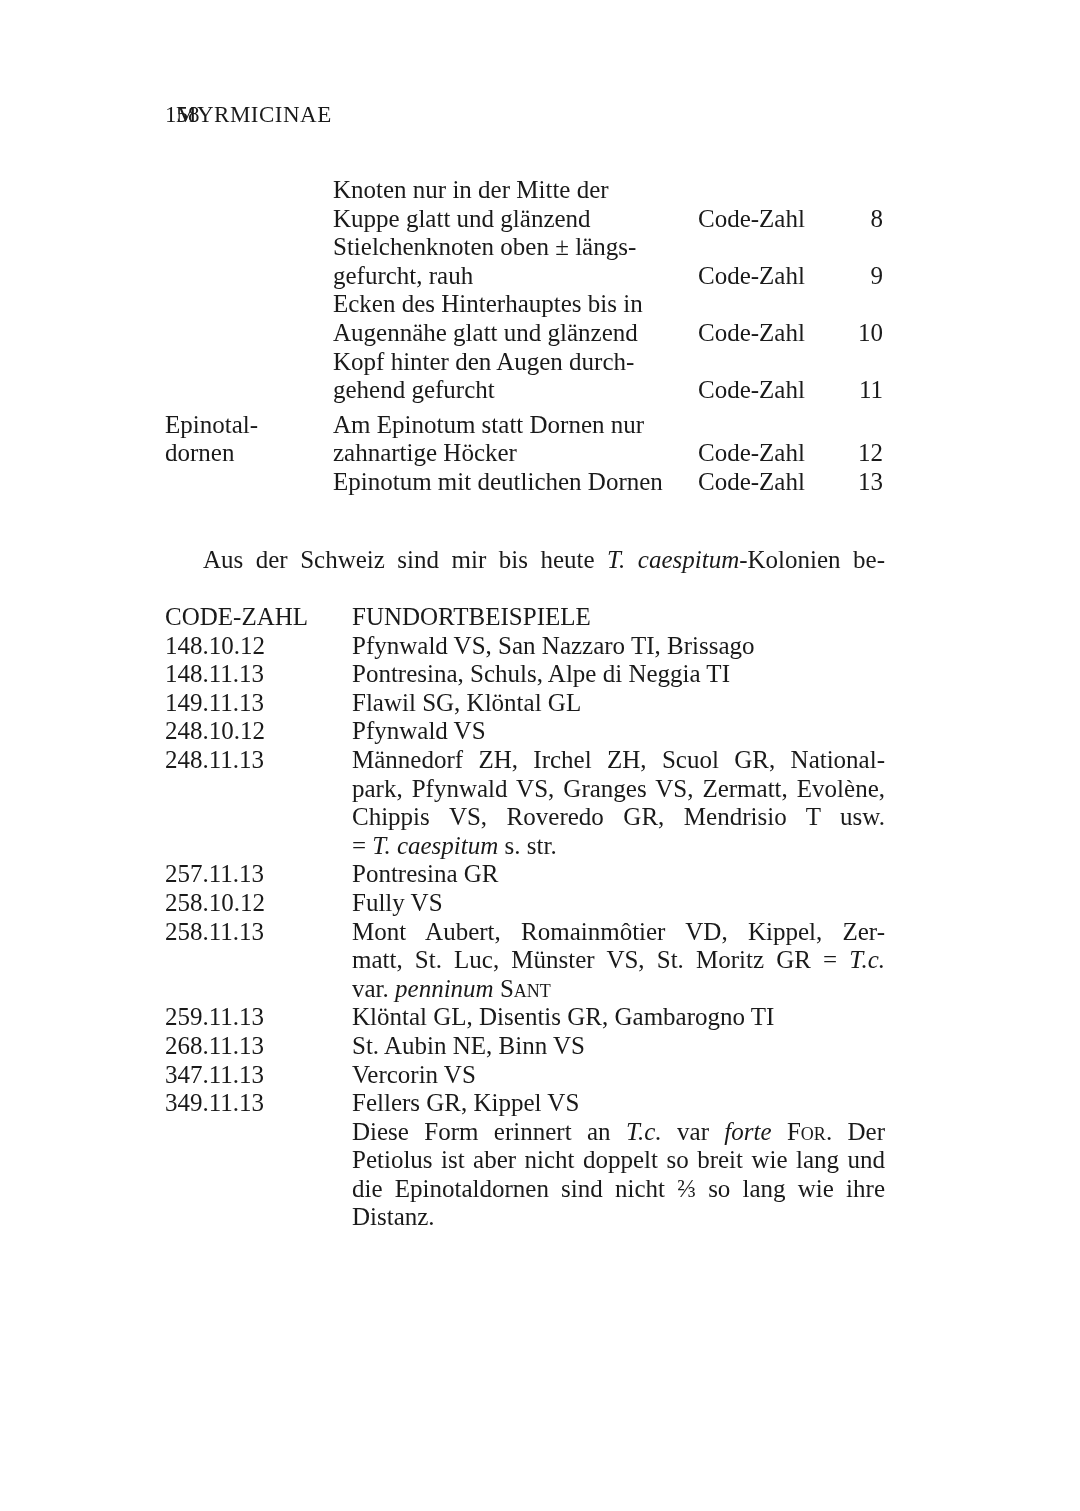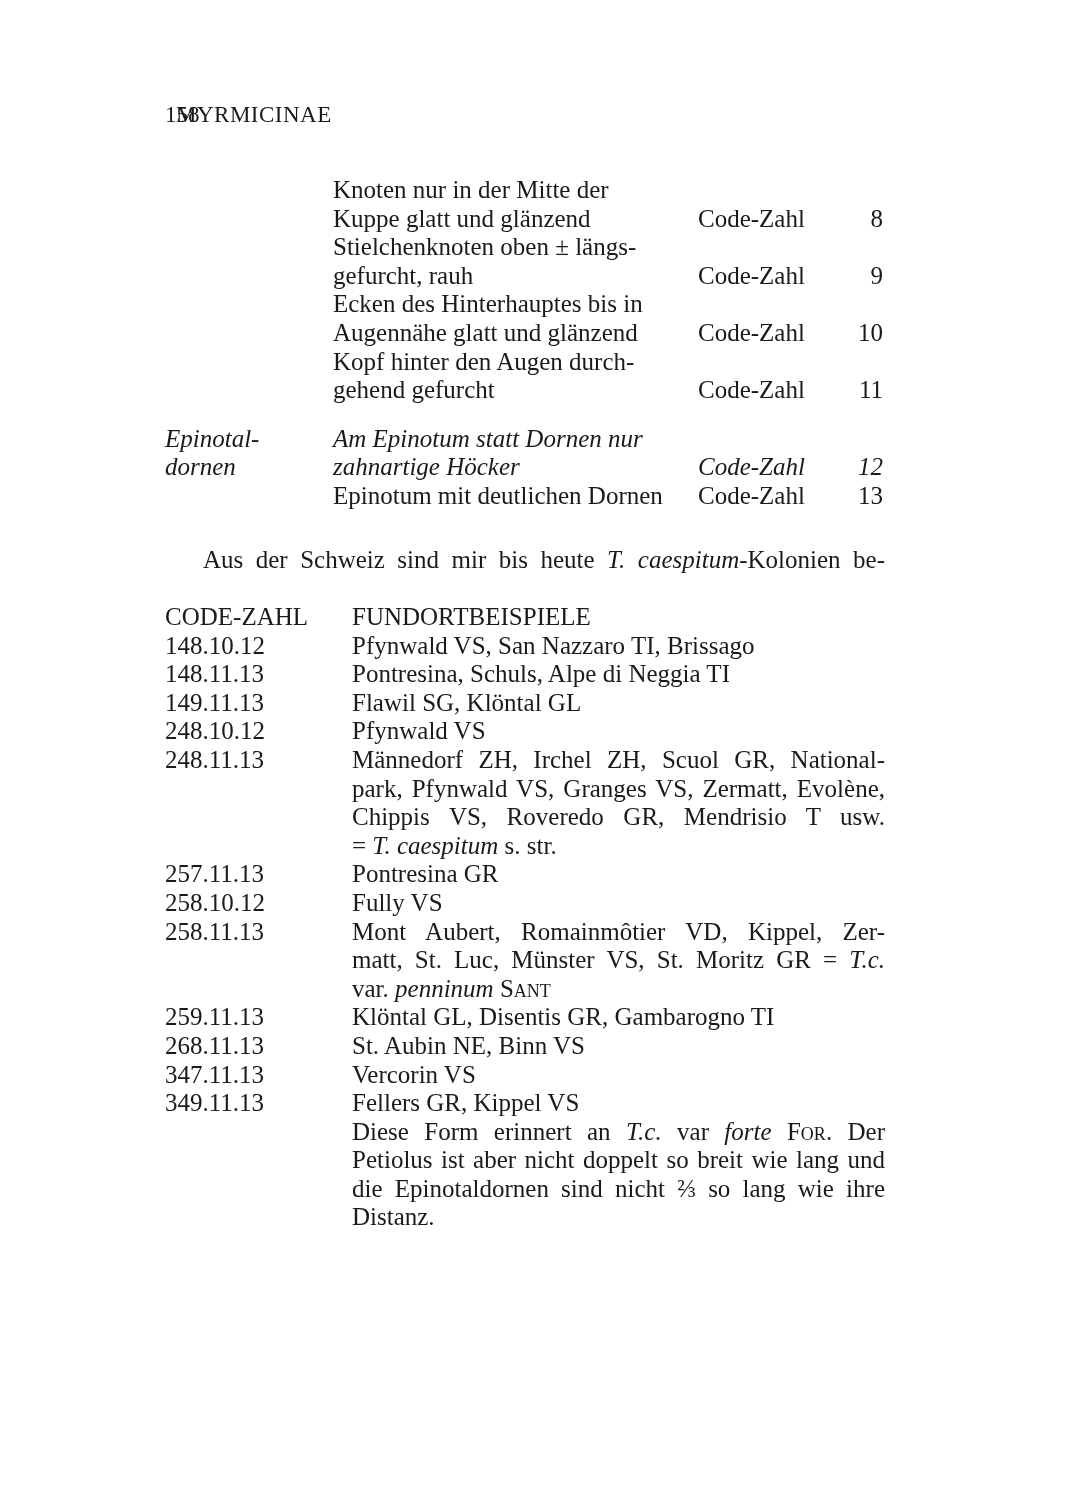--- a/index.html
+++ b/index.html
@@ -44,22 +44,21 @@
     .key-table {
       position: absolute;
       top: 176px;
       left: 165px;
       width: 720px;
     }
     .key-block {
       position: relative;
     }
     .key-block.gap-before {
-      margin-top: 20px;
-      font-style: italic;
+      margin-top: 6px;
     }
     .key-row {
       position: relative;
       height: 28.6px;
     }
     .key-side {
       position: absolute;
       left: 0;
       top: 0;
     }

